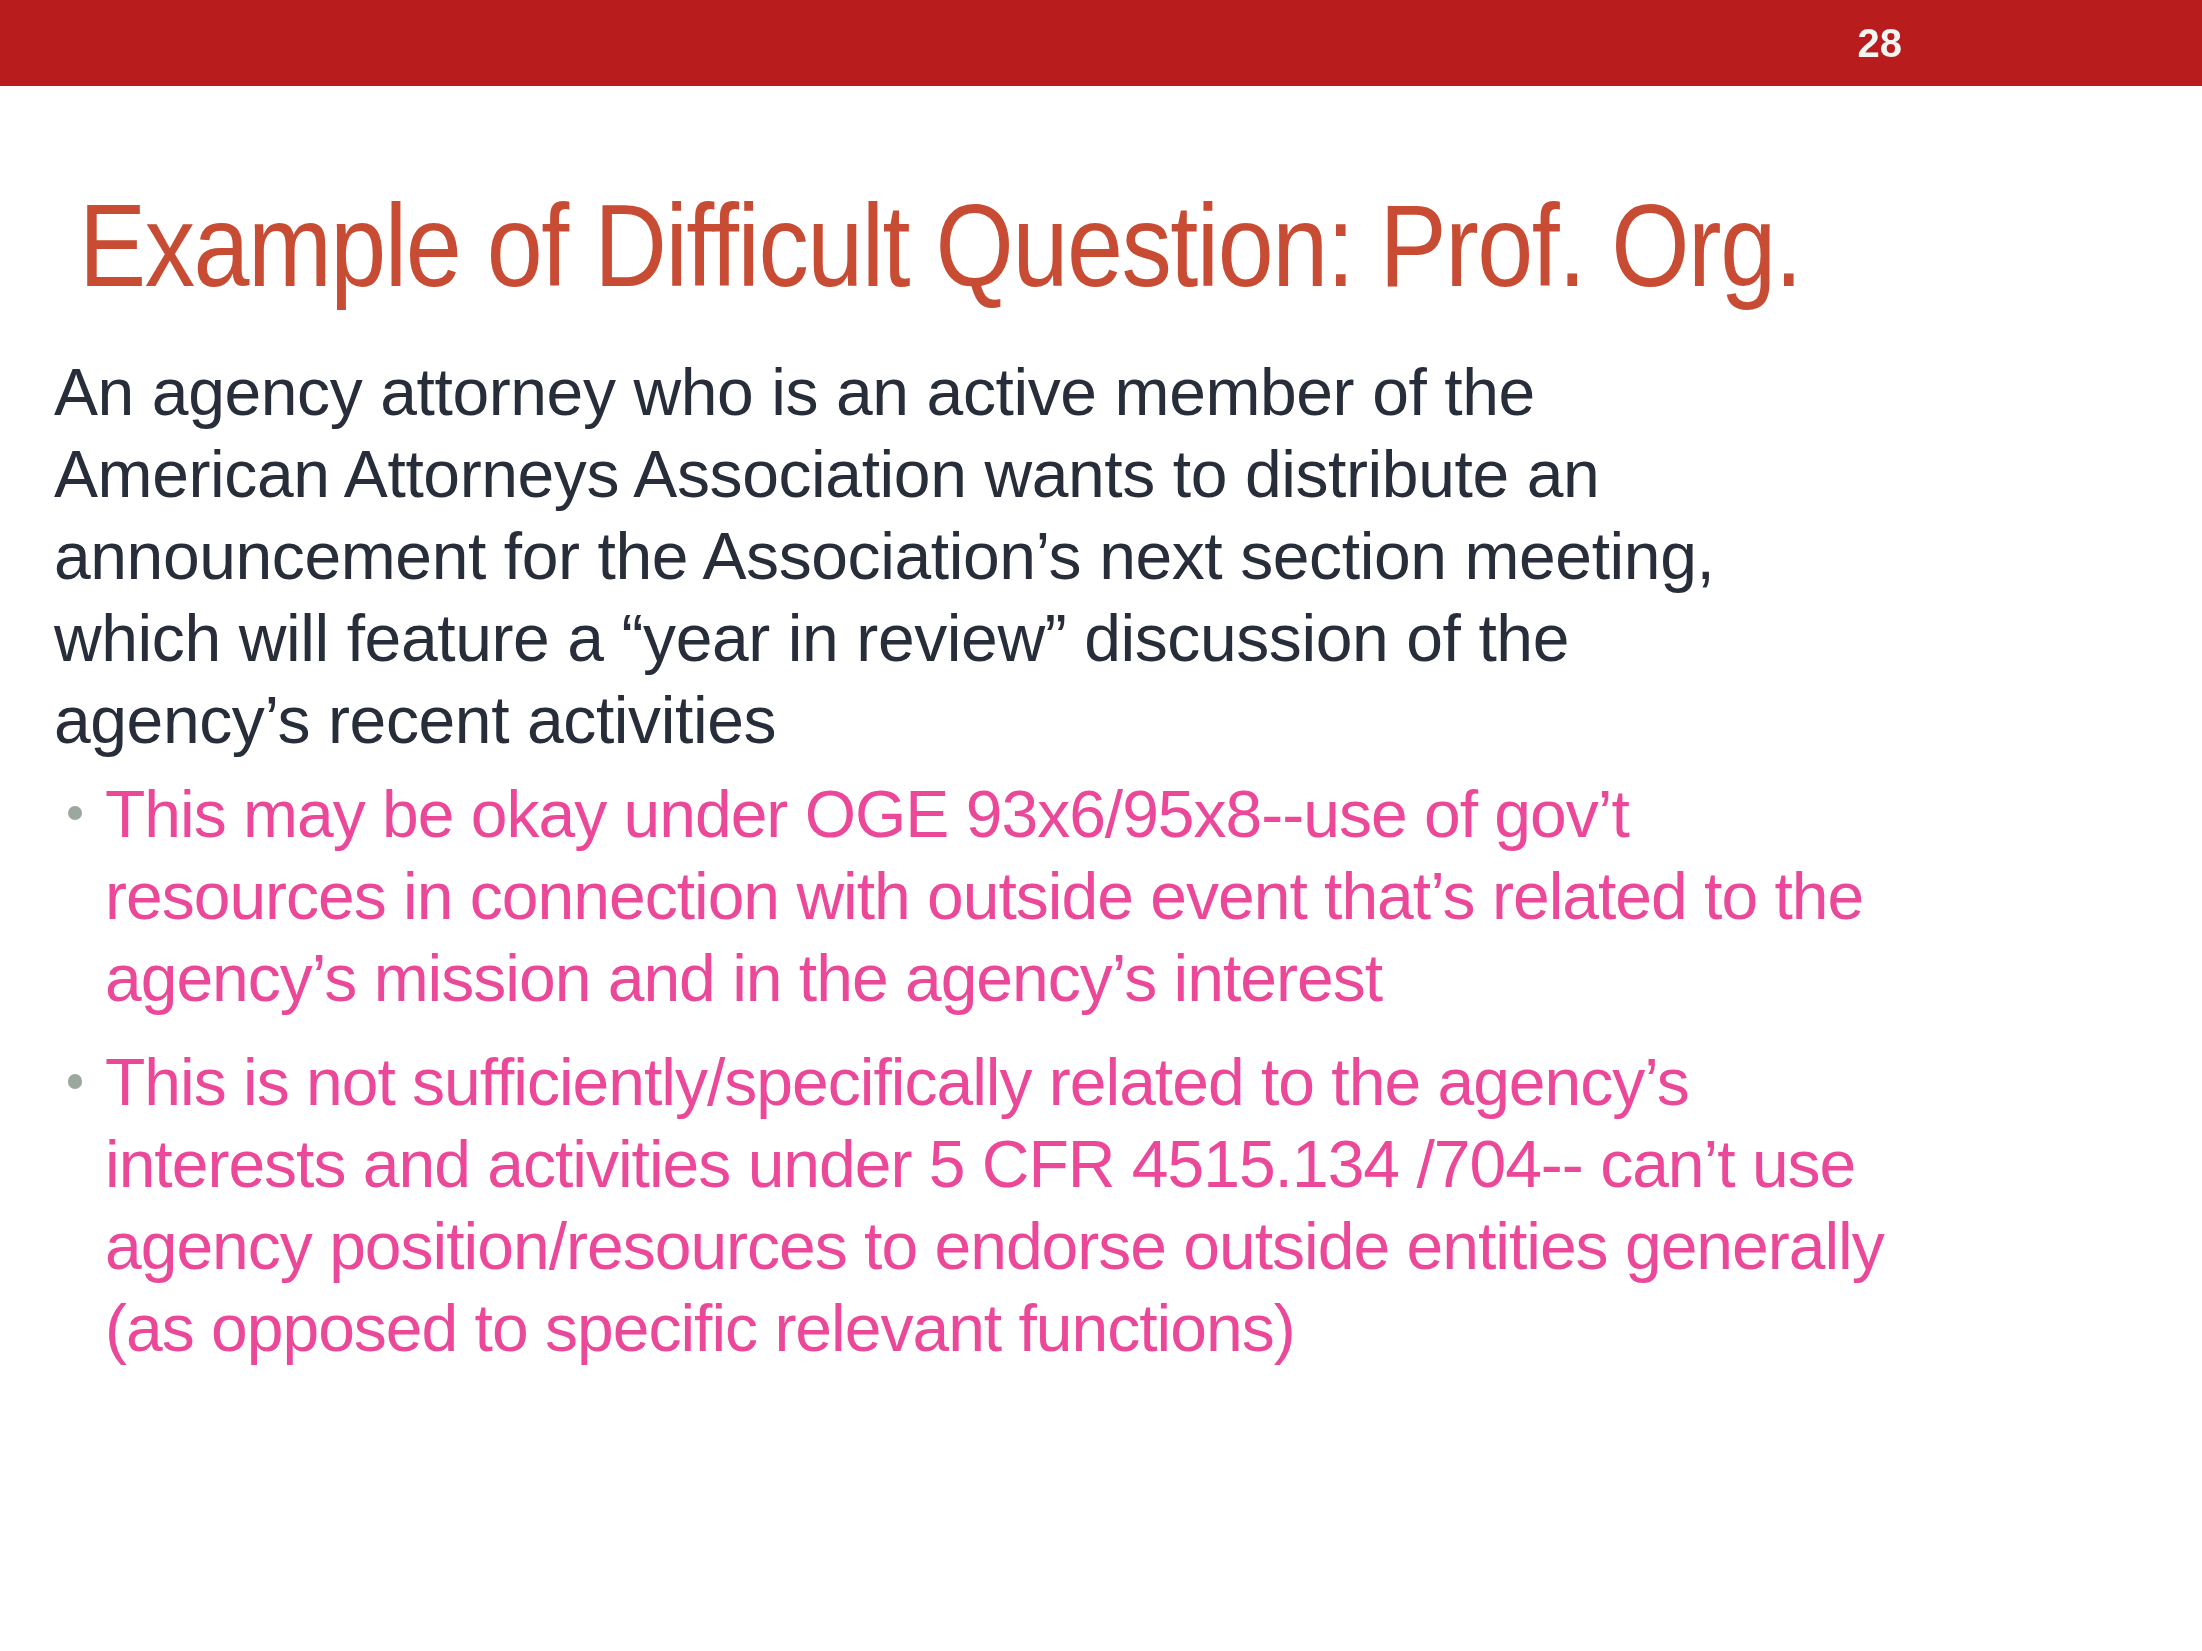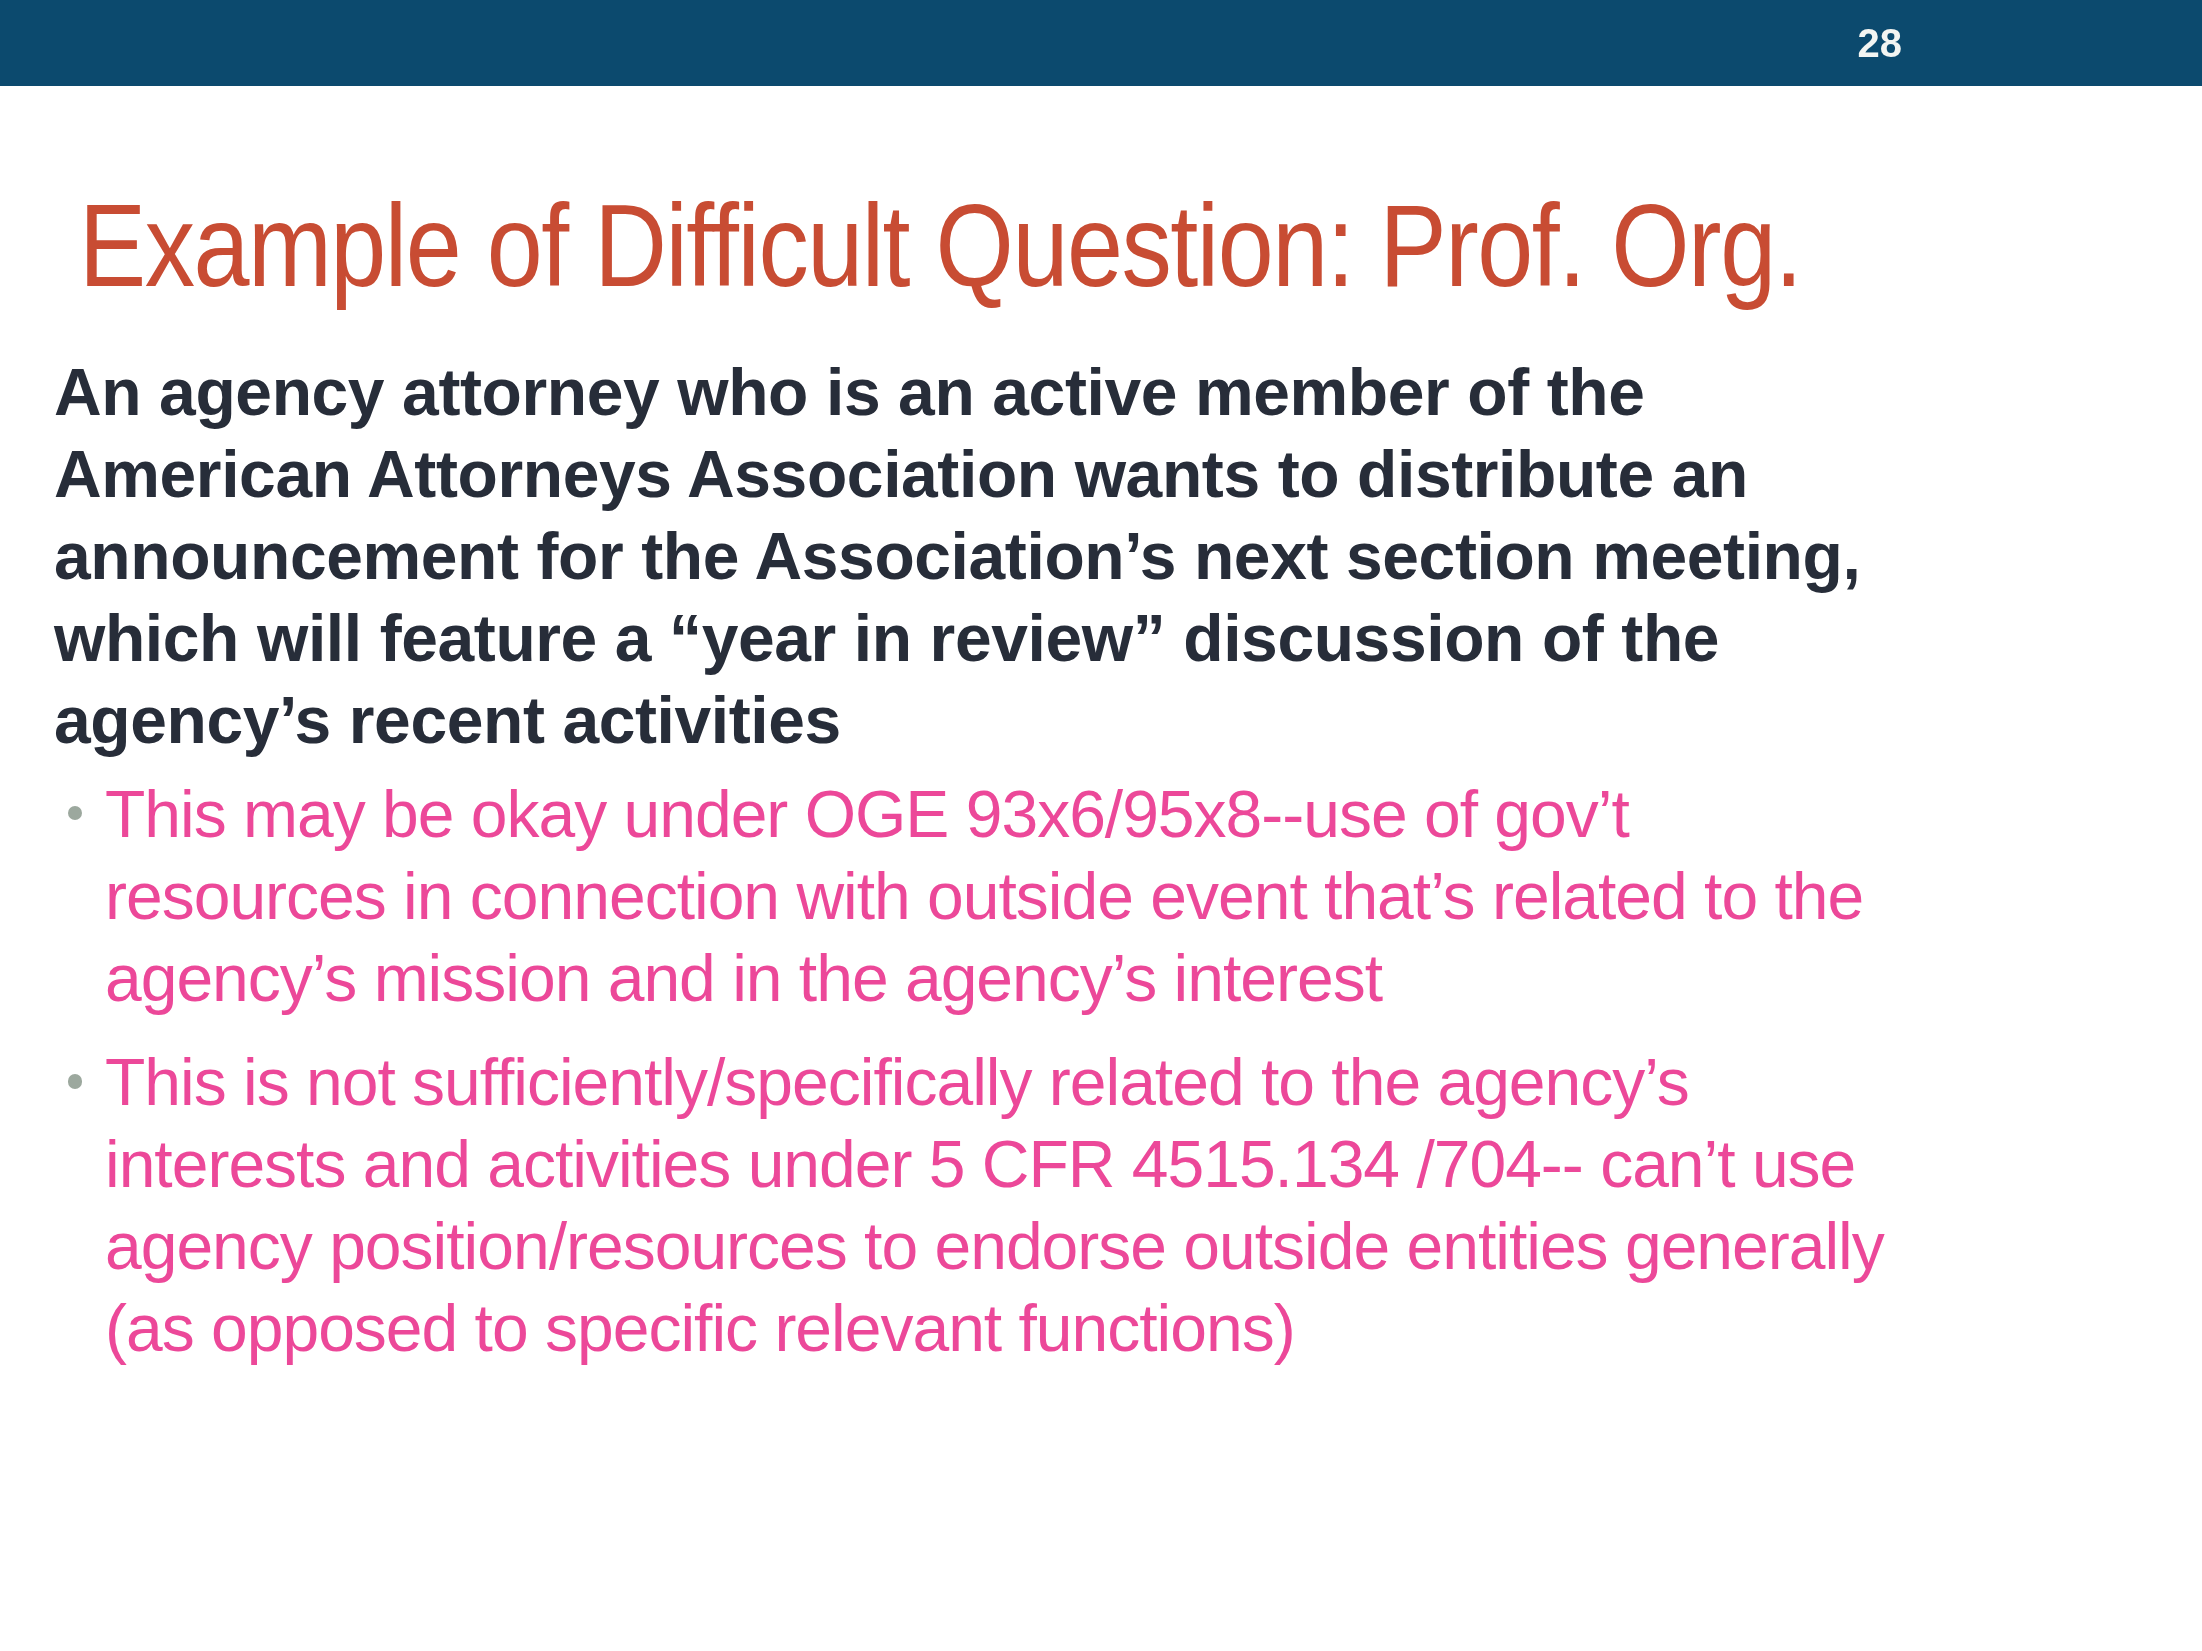--- a/index.html
+++ b/index.html
@@ -10,21 +10,21 @@
     color: #272d39;
     overflow: hidden;
   }
   .slide { position: relative; width: 2203px; height: 1652px; background: #ffffff; }
 
   
   .topbar {
     position: relative;
     width: 100%;
     height: 86px;
-    background: #0c4a6e;
+    background: #b91c1c;
   }
   .page-number {
     position: absolute;
     top: 0;
     right: 301px;
     height: 86px;
     line-height: 86px;
     font-size: 40px;
     font-weight: 700;
     color: #f3f5f2;
@@ -42,21 +42,21 @@
     line-height: 1.1;
     letter-spacing: -1.7px;
     color: #c84c33;
     white-space: nowrap;
     transform: scaleX(0.86);
     transform-origin: left center;
   }
 
   .statement {
     font-size: 66px;
-    font-weight: 700;
+    font-weight: 400;
     line-height: 82px;
     letter-spacing: -0.4px;
     white-space: pre-line;
     color: #272d39;
     margin: 0 0 12px 0;
   }
   .statement.second { margin-bottom: 10.3px; }
 
   .bullet-item {
     position: relative;

